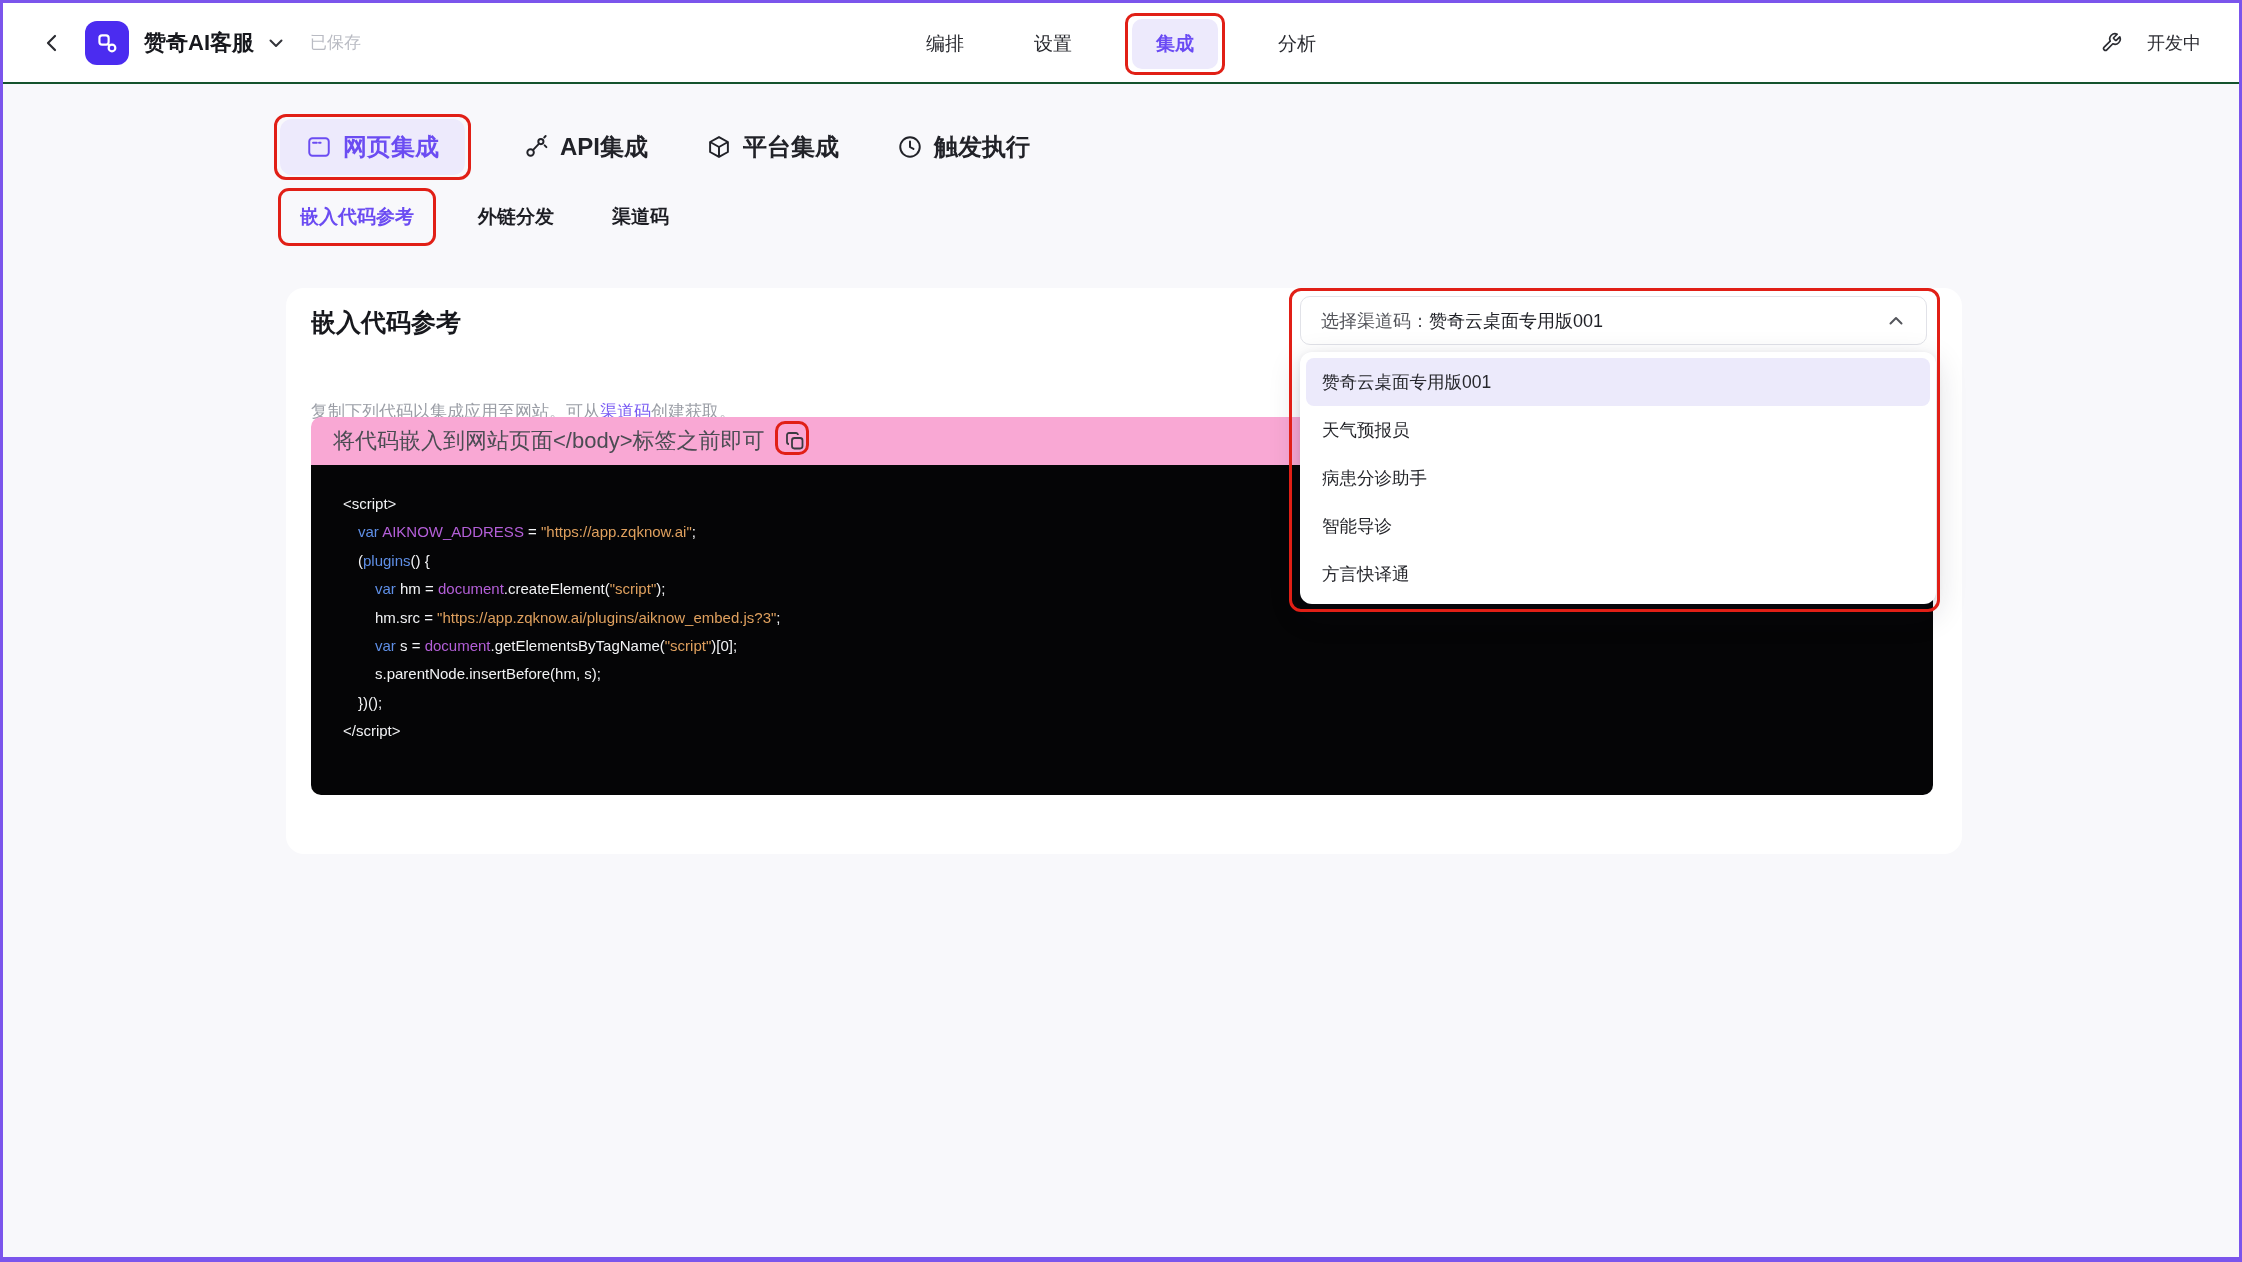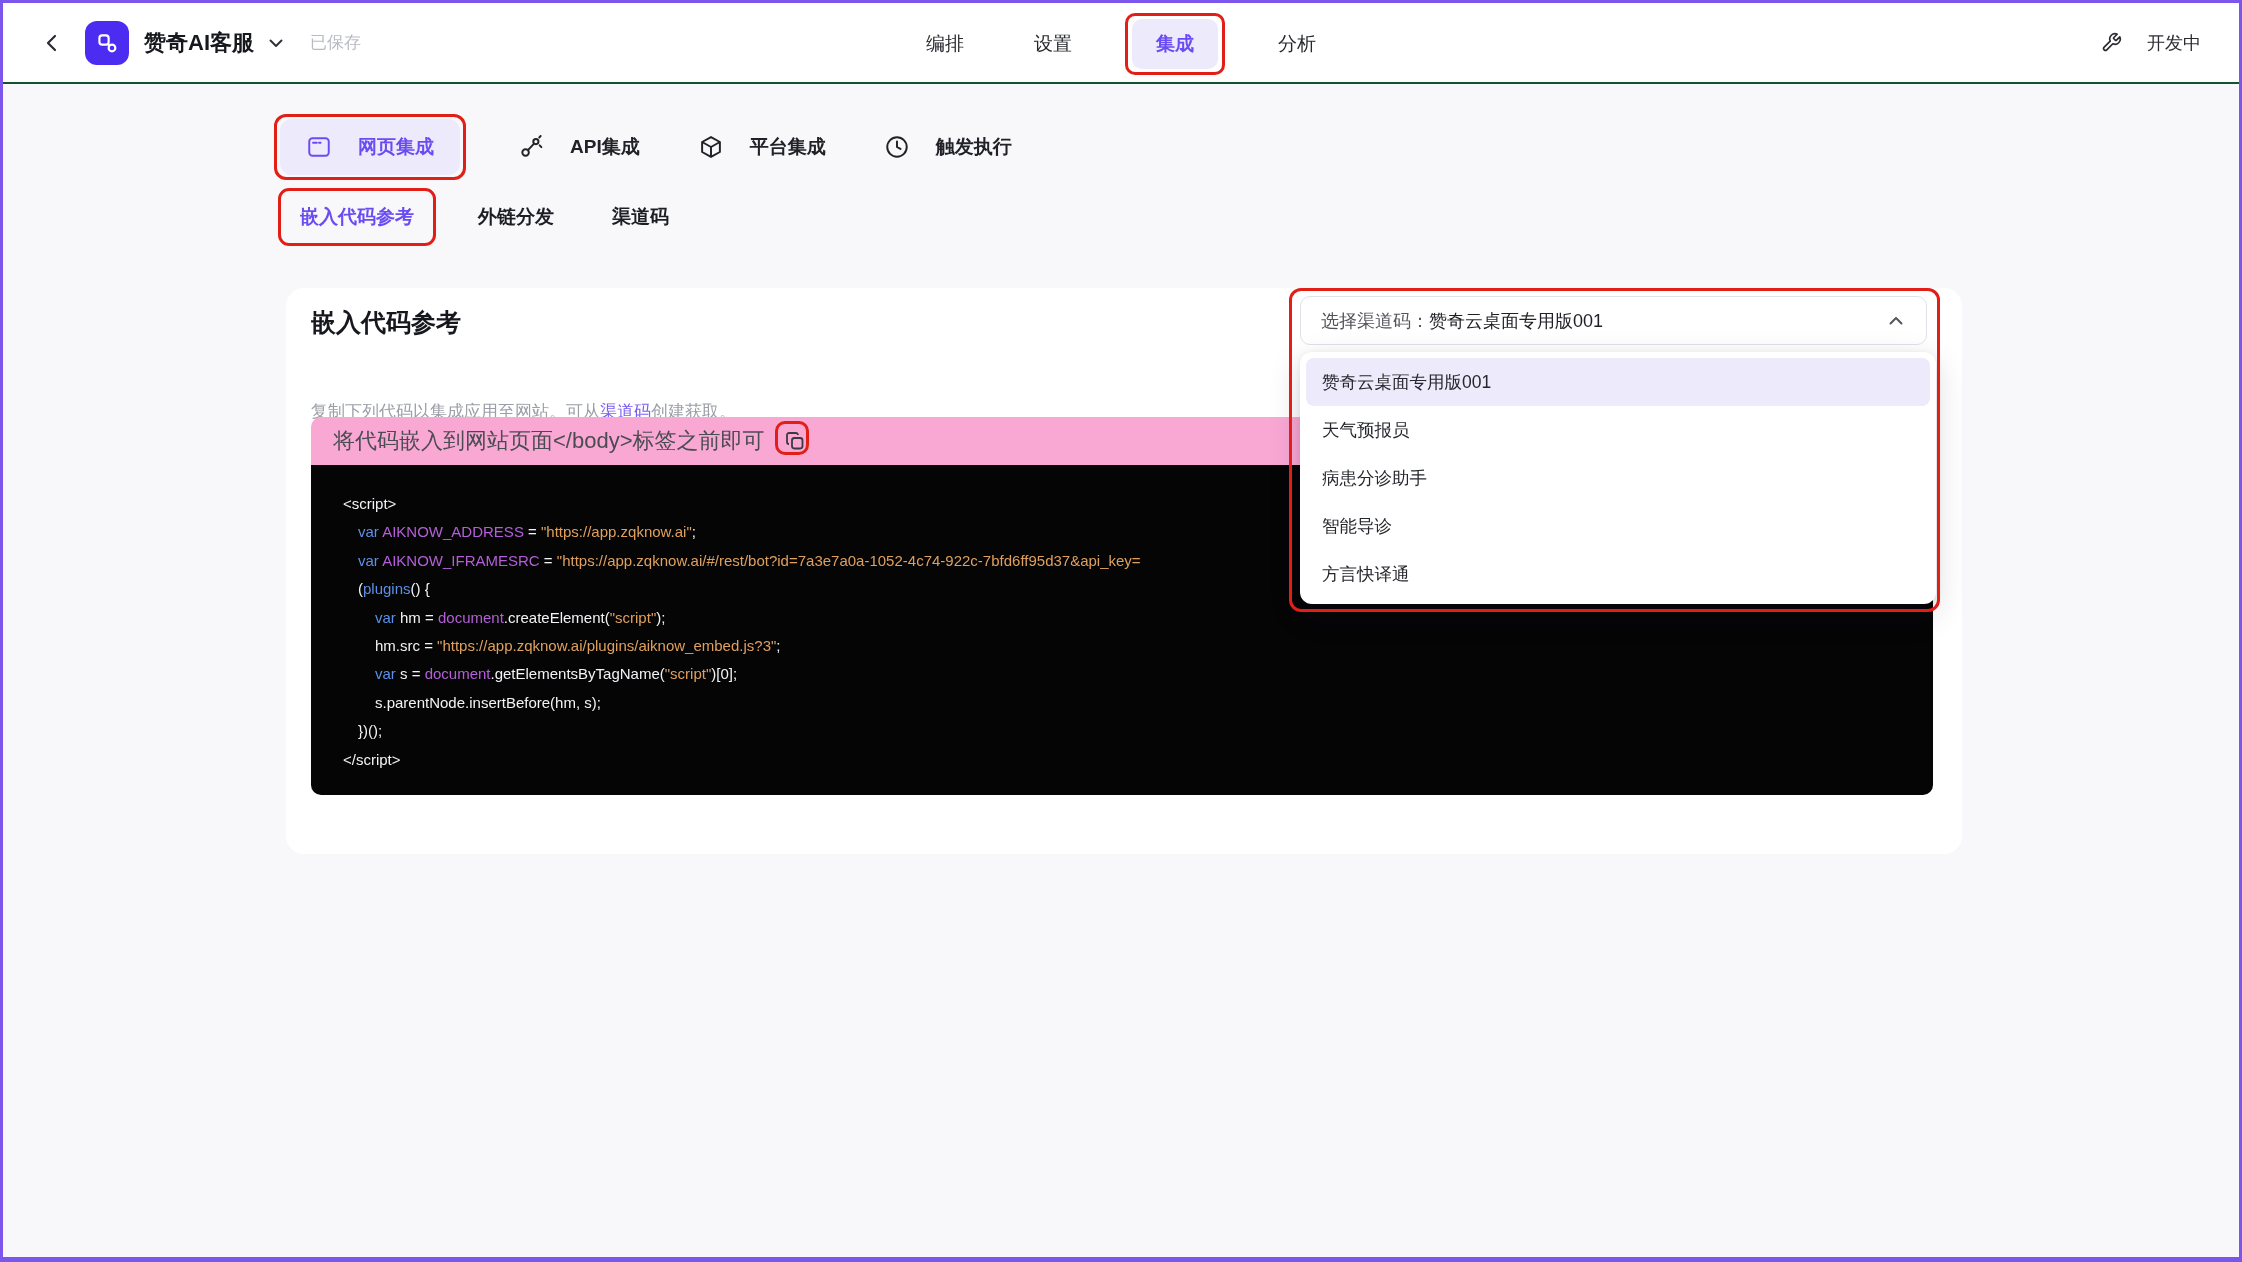--- a/index.html
+++ b/index.html
@@ -47,21 +47,21 @@
   .dev-badge { font-size:18px; color:#2c2d33; }
   
   .ring {
     position:absolute; border:3px solid #e11f16; border-radius:10px;
     pointer-events:none; z-index:20;
   }
   
   .content { position:relative; height:1173px; background:#f8f8fb; }
   .tabs-row { position:absolute; left:277px; top:34px; height:58px; display:flex; align-items:center; gap:58px; }
   .tab {
-    display:flex; align-items:center; gap:26px; font-size:19px; font-weight:600;
+    display:flex; align-items:center; gap:11px; font-size:24px; font-weight:600;
     color:#212228; cursor:pointer; position:relative; height:56px; white-space:nowrap;
   }
   .tab .t-icon { display:inline-flex; }
   .tab.active {
     background:#edeafc; color:#6b4cf2; border-radius:12px; padding:0 26px;
   }
   .subtabs-row { position:absolute; left:277px; top:104px; height:58px; display:flex; align-items:center; gap:30px; }
   .subtab {
     font-size:19px; font-weight:600; color:#1d1e24; cursor:pointer;
     height:58px; display:flex; align-items:center; padding:0 14px; position:relative; white-space:nowrap;
@@ -220,21 +220,20 @@
             <svg width="22" height="22" viewBox="0 0 22 22" fill="none" stroke="currentColor" stroke-width="1.8" stroke-linejoin="round">
                 <rect x="8" y="8" width="10.5" height="10.5" rx="2.4"></rect>
                 <path d="M14 5 V5 A2 2 0 0 0 12 3 H5 A2 2 0 0 0 3 5 V12 A2 2 0 0 0 5 14 H5"></path>
               </svg>
             <span class="ring ring-copy"></span>
           </button>
         </div>
         <div class="code-body" id="code-body">
             <div class="code-line ind-0"><span class="p">&lt;script&gt;</span></div>
             <div class="code-line ind-1"><span class="k">var </span><span class="v">AIKNOW_ADDRESS</span><span class="p"> = </span><span class="s">"https://app.zqknow.ai"</span><span class="p">;</span></div>
-            <div class="code-line ind-1"><span class="k">var </span><span class="v">AIKNOW_IFRAMESRC</span><span class="p"> = </span><span class="s">"https://app.zqknow.ai/#/rest/bot?id=7a3e7a0a-1052-4c74-922c-7bfd6ff95d37&amp;api_key=</span></div>
             <div class="code-line ind-1"><span class="p">(</span><span class="k">plugins</span><span class="p">() {</span></div>
             <div class="code-line ind-2"><span class="k">var </span><span class="p">hm = </span><span class="v">document</span><span class="p">.createElement(</span><span class="s">"script"</span><span class="p">);</span></div>
             <div class="code-line ind-2"><span class="p">hm.src = </span><span class="s">"https://app.zqknow.ai/plugins/aiknow_embed.js?3"</span><span class="p">;</span></div>
             <div class="code-line ind-2"><span class="k">var </span><span class="p">s = </span><span class="v">document</span><span class="p">.getElementsByTagName(</span><span class="s">"script"</span><span class="p">)[0];</span></div>
             <div class="code-line ind-2"><span class="p">s.parentNode.insertBefore(hm, s);</span></div>
             <div class="code-line ind-1"><span class="p">})();</span></div>
             <div class="code-line ind-0"><span class="p">&lt;/script&gt;</span></div>
           </div>
       </div>
     </section>

